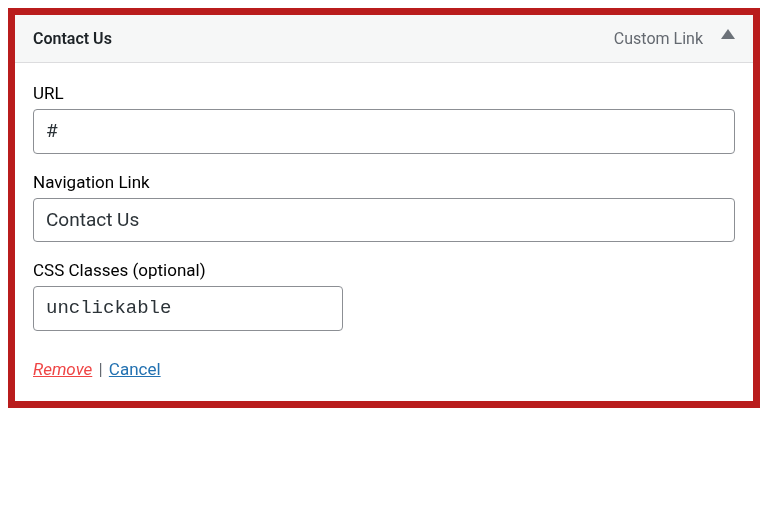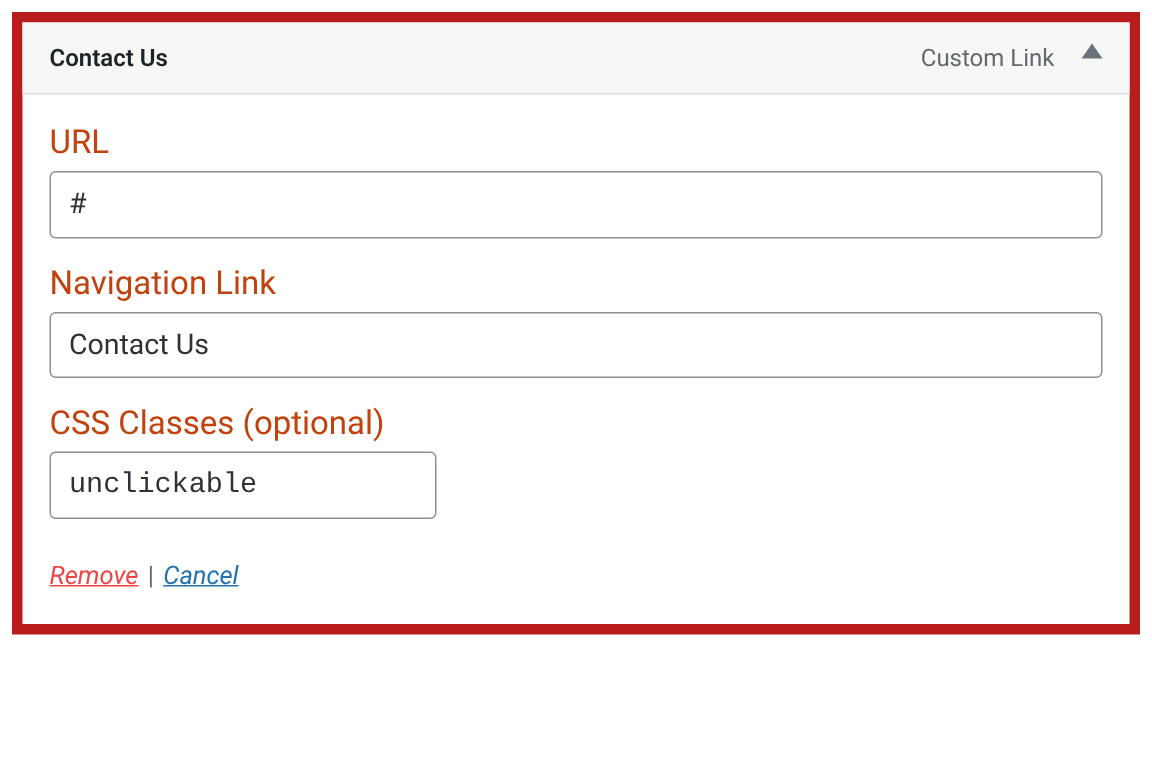--- a/index.html
+++ b/index.html
@@ -52,57 +52,56 @@
       display: inline-block;
     }
     .menu-item-body {
       padding: 20px 18px 22px 18px;
     }
     .field-group {
       margin-bottom: 18px;
     }
     .field-label {
       display: block;
-      color: #c2410c;
-      font-size: 22px;
+      color: #000000;
+      font-size: 17px;
       margin-bottom: 6px;
     }
     .field-input {
       width: 100%;
       padding: 8px 12px;
       border: 1px solid #8c8f94;
       border-radius: 4px;
       font-size: 19px;
       color: #2c3338;
       font-family: inherit;
       background: #fff;
       line-height: 1.4;
     }
     .field-input.mono {
       font-family: Consolas, Monaco, "Courier New", monospace;
       font-size: 19px;
     }
     .field-input.narrow {
-      width: 258px;
+      width: 310px;
     }
     .actions {
       margin-top: 28px;
       font-size: 17px;
     }
     .link-remove {
       color: #ef4444;
       text-decoration: underline;
       cursor: pointer;
       font-style: italic;
     }
     .link-cancel {
       color: #2271b1;
       text-decoration: underline;
       cursor: pointer;
-      font-style: italic;
     }
     .sep {
       color: #646970;
       margin: 0 2px;
     }
   </style>
 </head>
 <body>
 
 <div class="menu-item">

